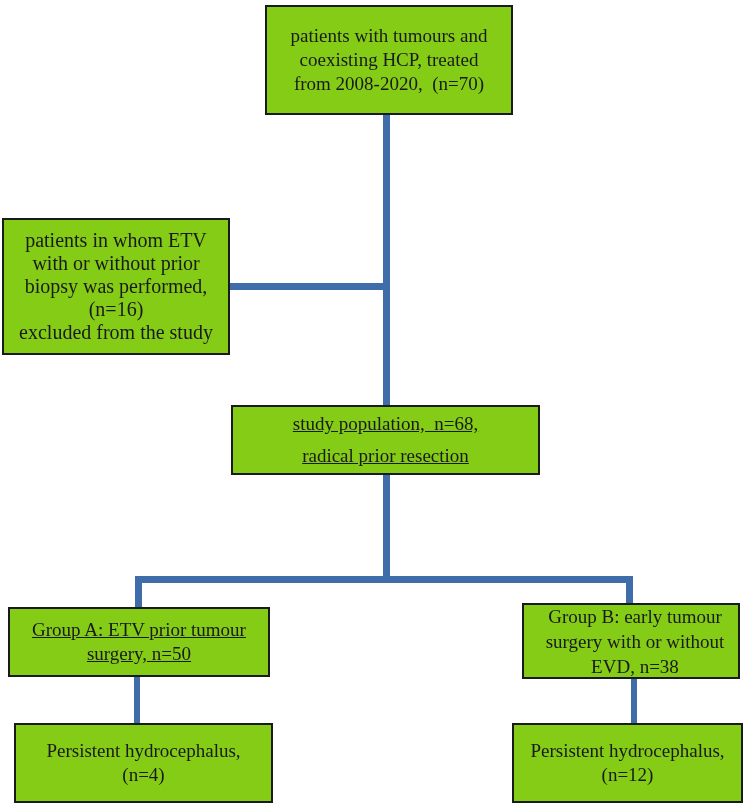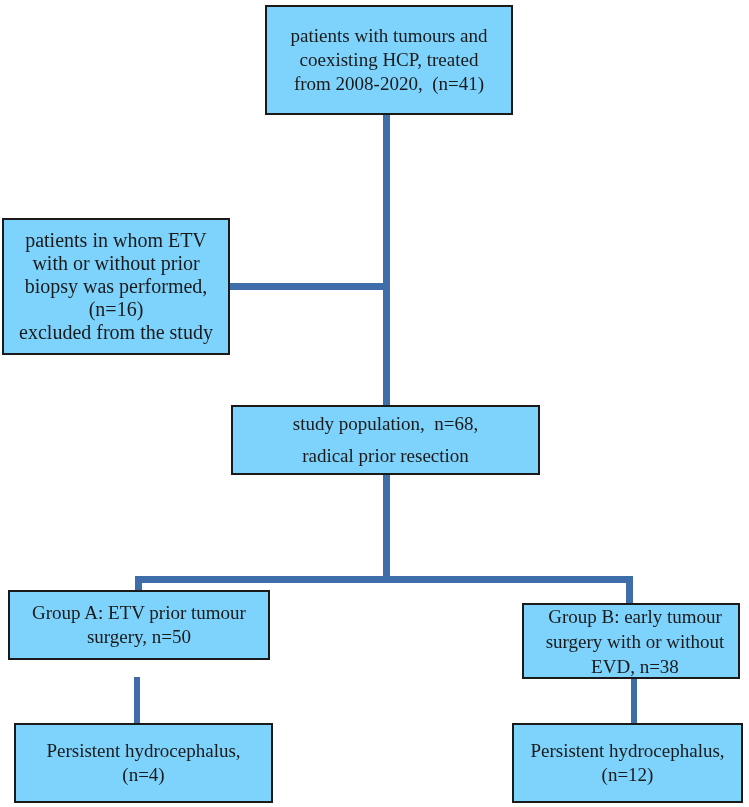--- a/index.html
+++ b/index.html
@@ -12,21 +12,21 @@
     width: 749px;
     height: 807px;
     background: #ffffff;
     font-family: "Liberation Serif", "DejaVu Serif", serif;
     color: #1a1a1a;
     overflow: hidden;
   }
   .box {
     position: absolute;
     box-sizing: border-box;
-    background: #7dd3fc;
+    background: #84cc16;
     border: 2px solid #1a1a1a;
     display: flex;
     flex-direction: column;
     justify-content: center;
     align-items: center;
     text-align: left;
     font-size: 19px;
     line-height: 24px;
   }
   .box-line {
@@ -34,22 +34,22 @@
   }
   .line {
     position: absolute;
     background: #3e6da9;
   }
   
   #box-top        { left: 265px; top: 5px;   width: 248px; height: 110px; }
   #box-excluded   { left: 2px;   top: 218px; width: 228px; height: 137px; font-size: 20px; line-height: 23px; }
   #box-excluded .footer-line { }
   #box-study      { left: 231px; top: 405px; width: 309px; height: 70px; }
-  #box-study .box-line { line-height: 32px; }
-  #box-group-a    { left: 8px;   top: 590px; width: 262px; height: 70px; }
+  #box-study .box-line { line-height: 32px; text-decoration: underline; }
+  #box-group-a    { left: 8px;   top: 607px; width: 262px; height: 70px; text-decoration: underline; }
   #box-group-b    { left: 522px; top: 603px; width: 218px; height: 76px; line-height: 25px; padding-left: 8px; }
   #box-persist-a  { left: 14px;  top: 723px; width: 259px; height: 80px; }
   #box-persist-b  { left: 512px; top: 723px; width: 231px; height: 80px; }
   
   #line-v1 { left: 383px; top: 115px; width: 7px;  height: 290px; }
   #line-h1 { left: 230px; top: 283px; width: 160px; height: 7px;  }
   #line-v2 { left: 383px; top: 475px; width: 7px;  height: 108px; }
   #line-h2 { left: 135px; top: 576px; width: 498px; height: 7px;  }
   #line-v3 { left: 135px; top: 576px; width: 7px;  height: 33px;  }
   #line-v4 { left: 626px; top: 576px; width: 7px;  height: 29px;  }
@@ -66,21 +66,21 @@
   <div class="line" id="line-v2"></div>
   <div class="line" id="line-h2"></div>
   <div class="line" id="line-v3"></div>
   <div class="line" id="line-v4"></div>
   <div class="line" id="line-v5"></div>
   <div class="line" id="line-v6"></div>
 
   <div class="box" id="box-top">
     <div class="box-line">patients with tumours and</div>
     <div class="box-line">coexisting HCP, treated</div>
-    <div class="box-line">from 2008-2020,  (n=41)</div>
+    <div class="box-line">from 2008-2020,  (n=70)</div>
   </div>
 
   <div class="box" id="box-excluded">
     <div class="box-line">patients in whom ETV</div>
     <div class="box-line">with or without prior</div>
     <div class="box-line">biopsy was performed,</div>
     <div class="box-line">(n=16)</div>
     <div class="box-line footer-line">excluded from the study</div>
   </div>
 

